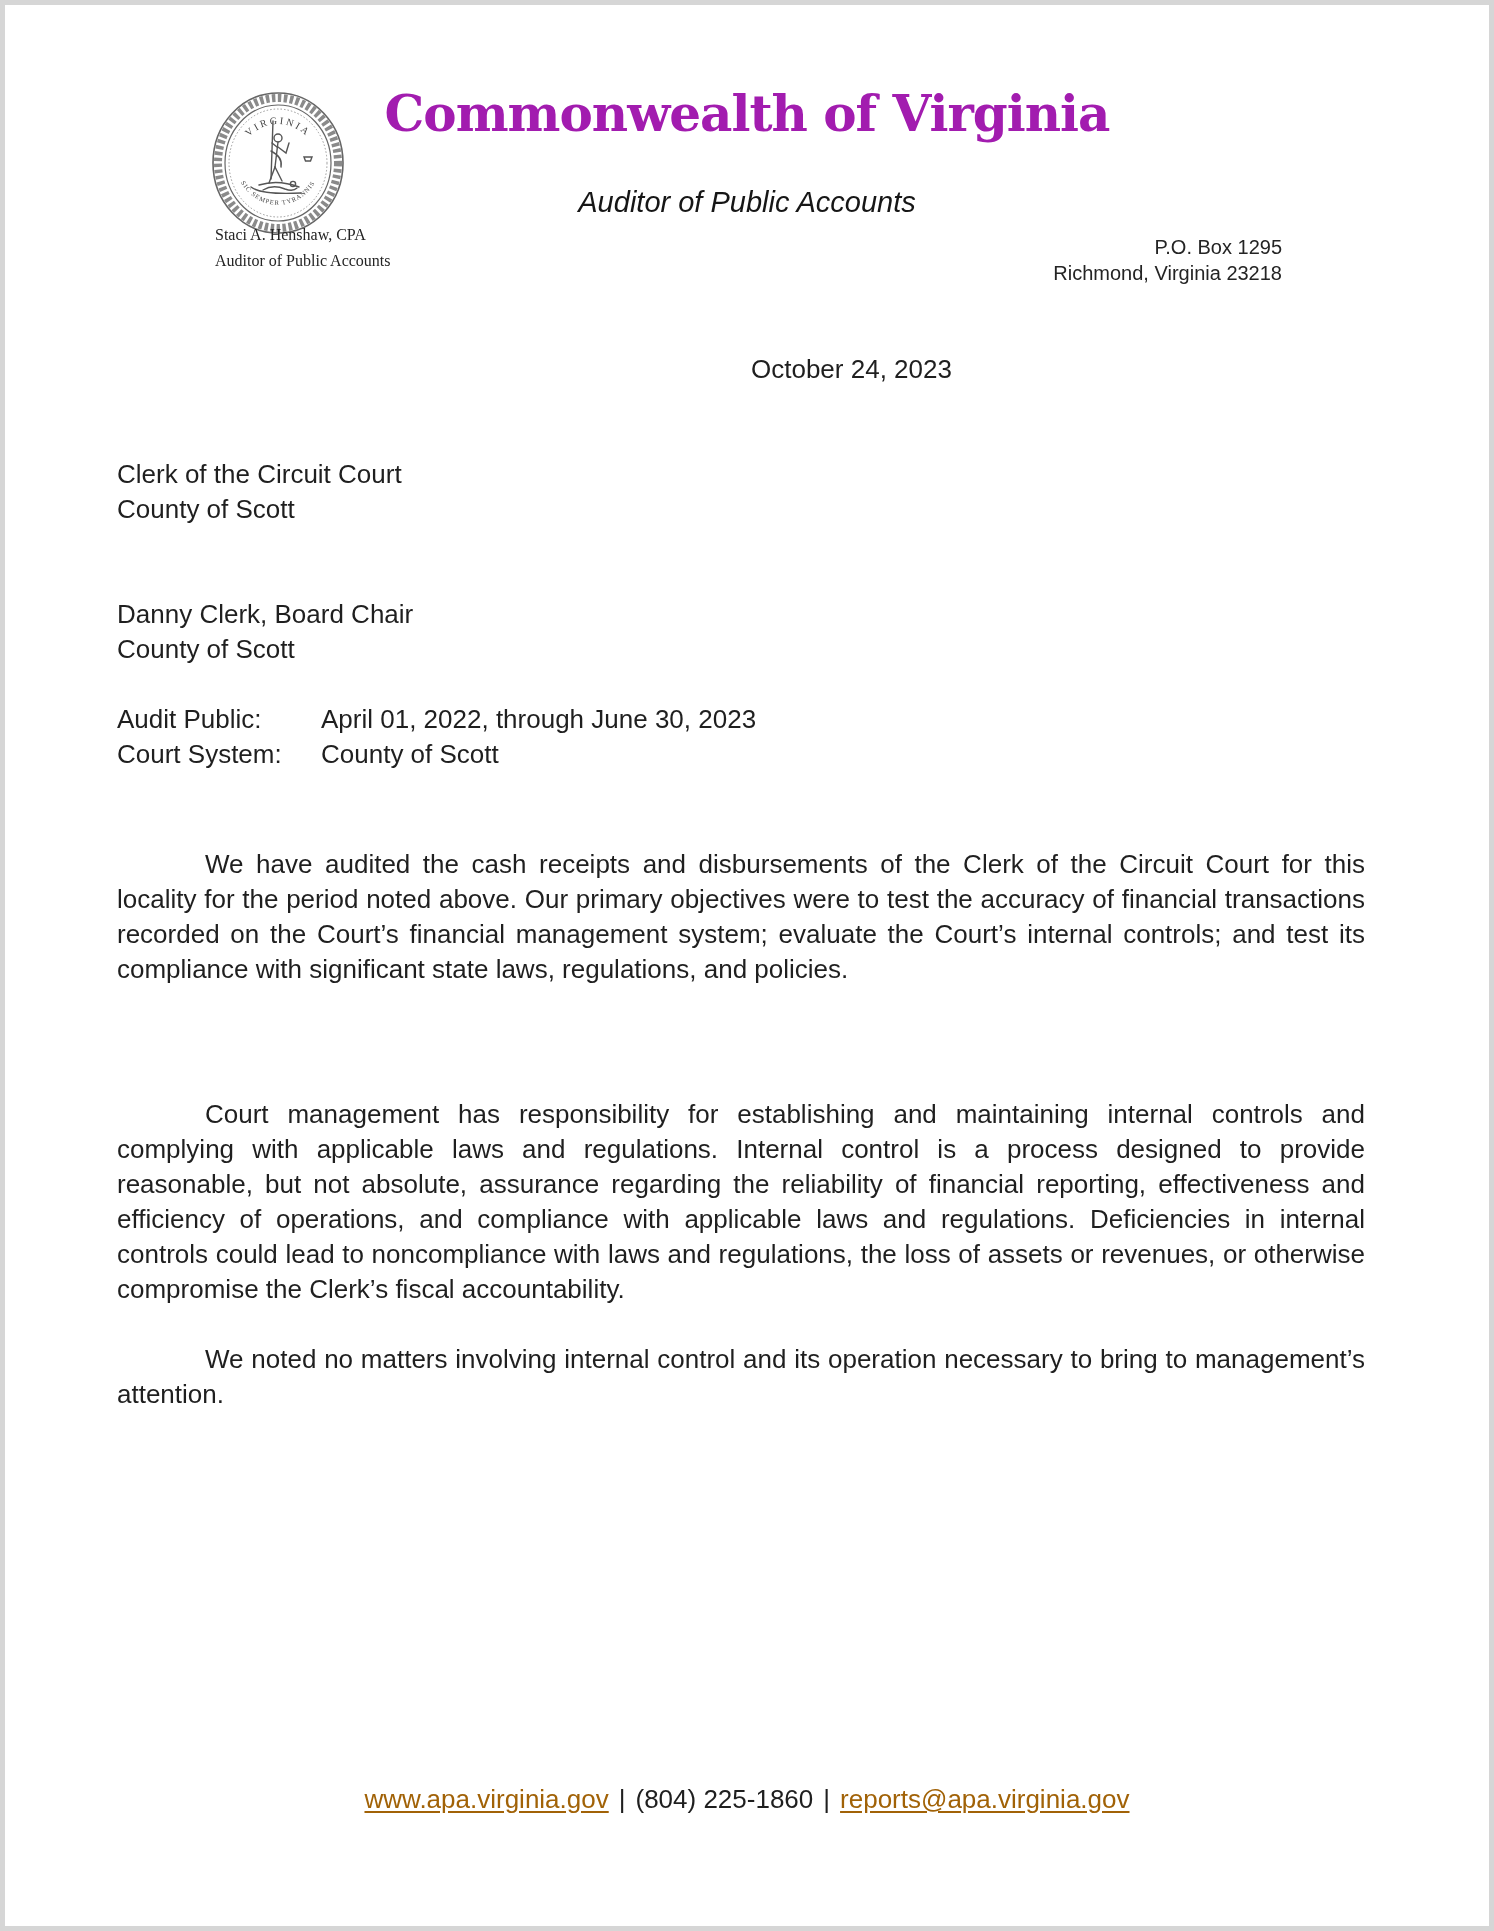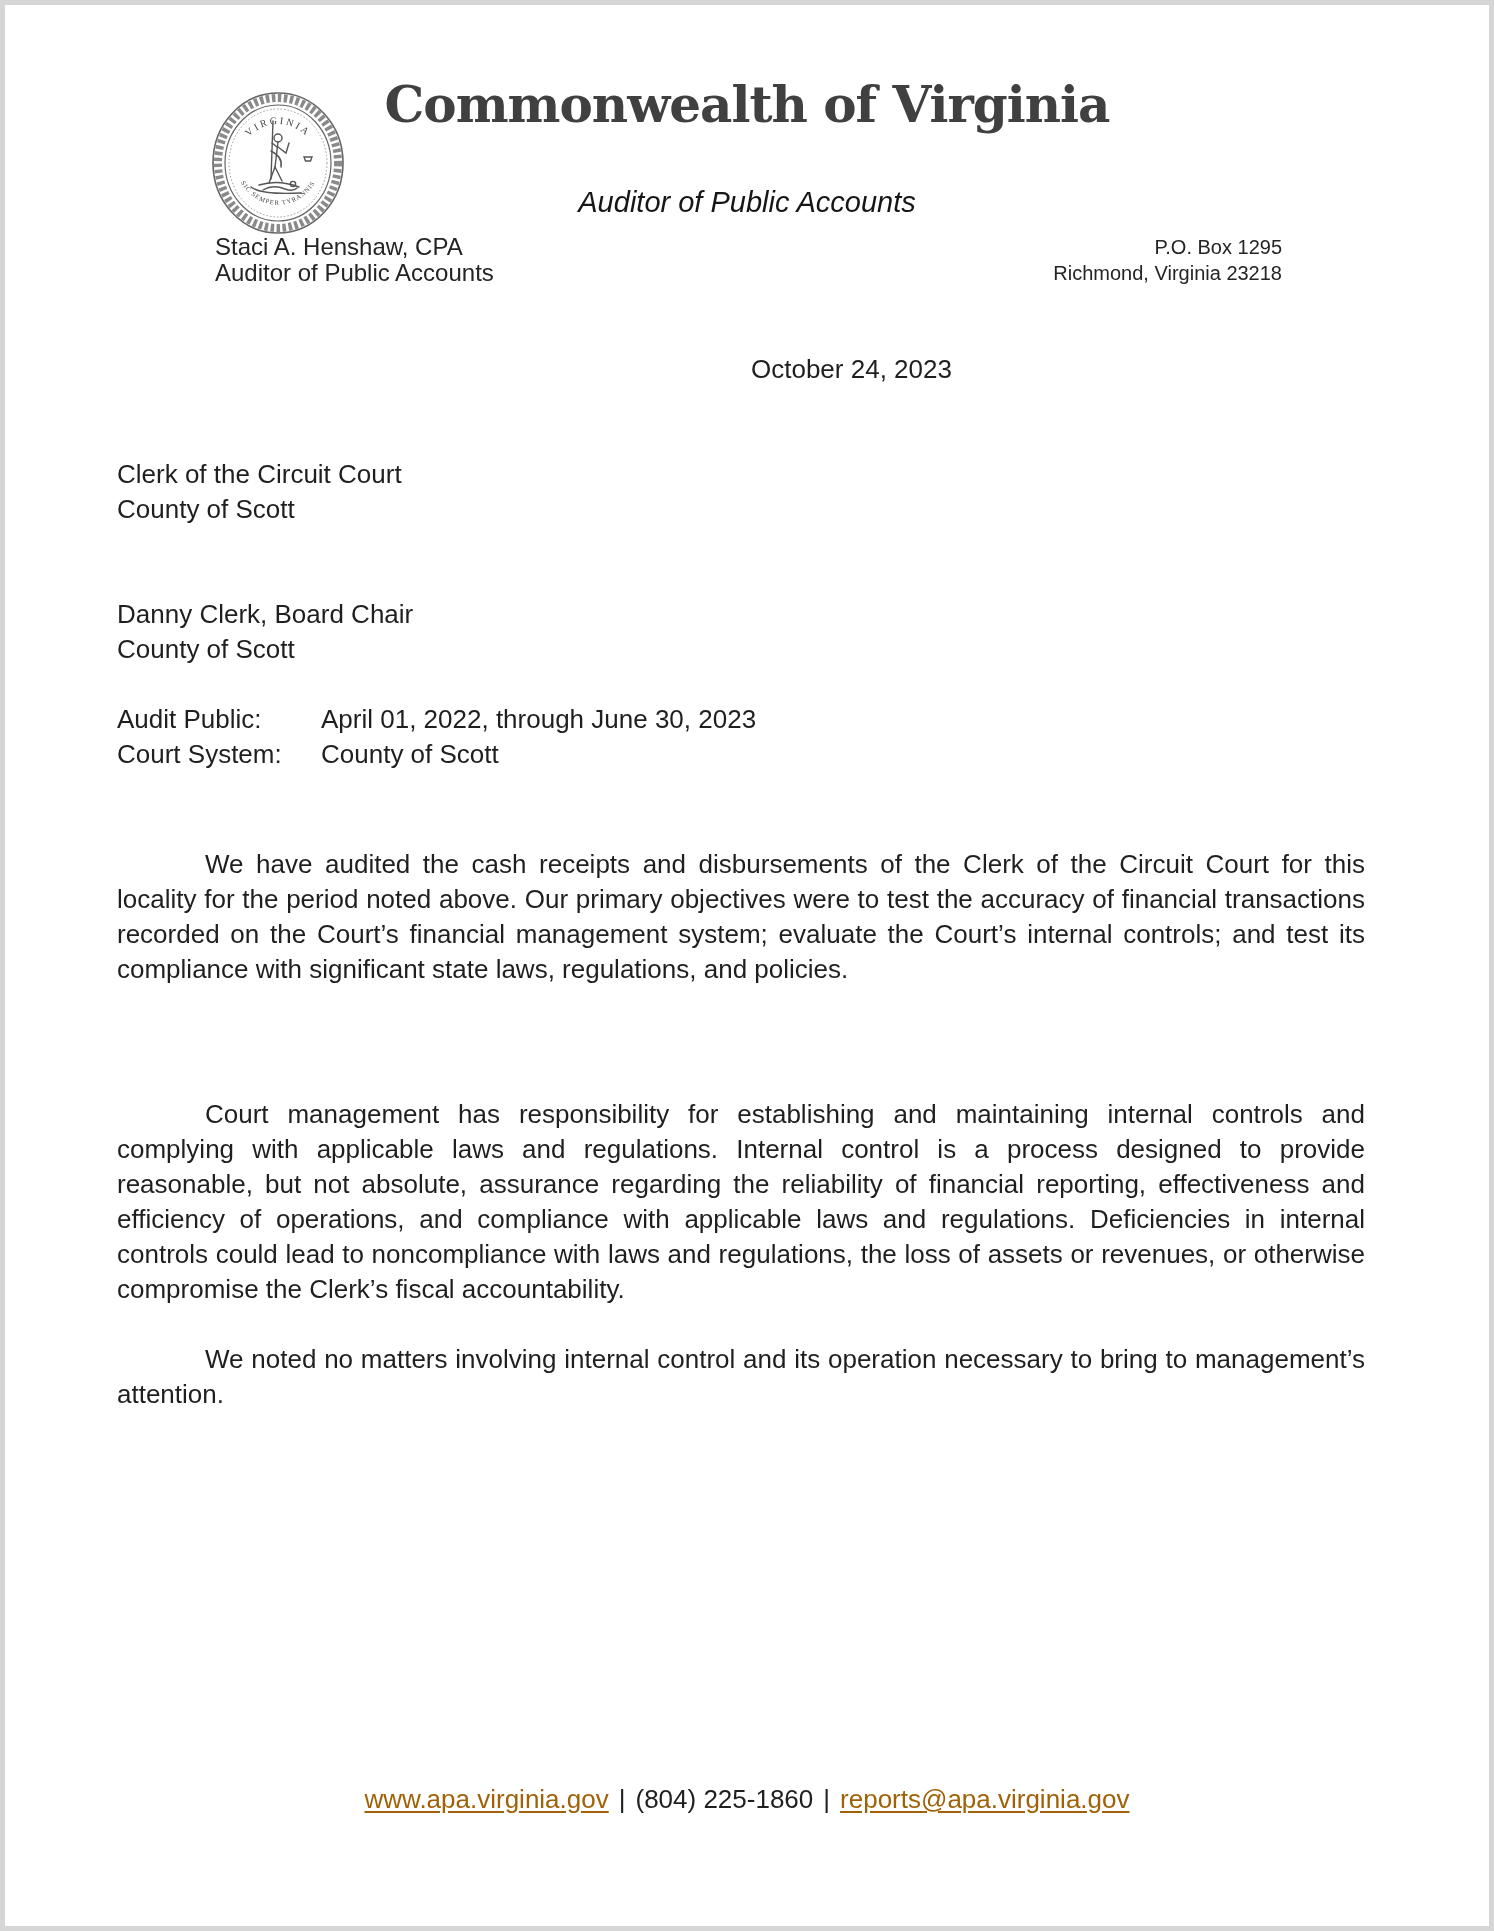--- a/index.html
+++ b/index.html
@@ -11,36 +11,36 @@
     border: 5px solid #d6d6d6;
     font-family: "Liberation Sans", sans-serif;
     color: #1f1f1f;
     overflow: hidden;
   }
   .abs { position: absolute; }
 
   
   .seal { left: 206px; top: 86px; width: 134px; height: 144px; }
   .org-title {
-    left: 0; right: 0; top: 69px;
+    left: 0; right: 0; top: 78px;
     text-align: center;
     font-family: "DejaVu Serif", serif;
     font-weight: bold;
     font-size: 50px; line-height: 62px;
     letter-spacing: -1px;
-    color: #404040;
+    color: #a21caf;
   }
   .org-subtitle {
     left: 0; right: 0; top: 180px;
     text-align: center;
     font-style: italic;
     font-size: 29px; line-height: 34px;
     color: #161616;
   }
-  .official-block { left: 210px; top: 229px; font-size: 24px; line-height: 26px; color: #242424; }
+  .official-block { left: 210px; top: 217px; font-size: 16px; line-height: 26px; color: #242424; font-family: Liberation Serif, serif; }
   .address-block  { right: 207px; top: 229px; font-size: 20px; line-height: 26px; text-align: right; color: #242424; }
 
   
   .date-line { left: 746px; top: 347px; font-size: 26px; line-height: 35px; }
   .recipient-1 { left: 112px; top: 452px; font-size: 26px; line-height: 35px; }
   .recipient-2 { left: 112px; top: 592px; font-size: 26px; line-height: 35px; }
   .audit-block { left: 112px; top: 697px; font-size: 26px; line-height: 35px; }
   .audit-row .tab-label { display: inline-block; width: 204px; }
 
   .para {

